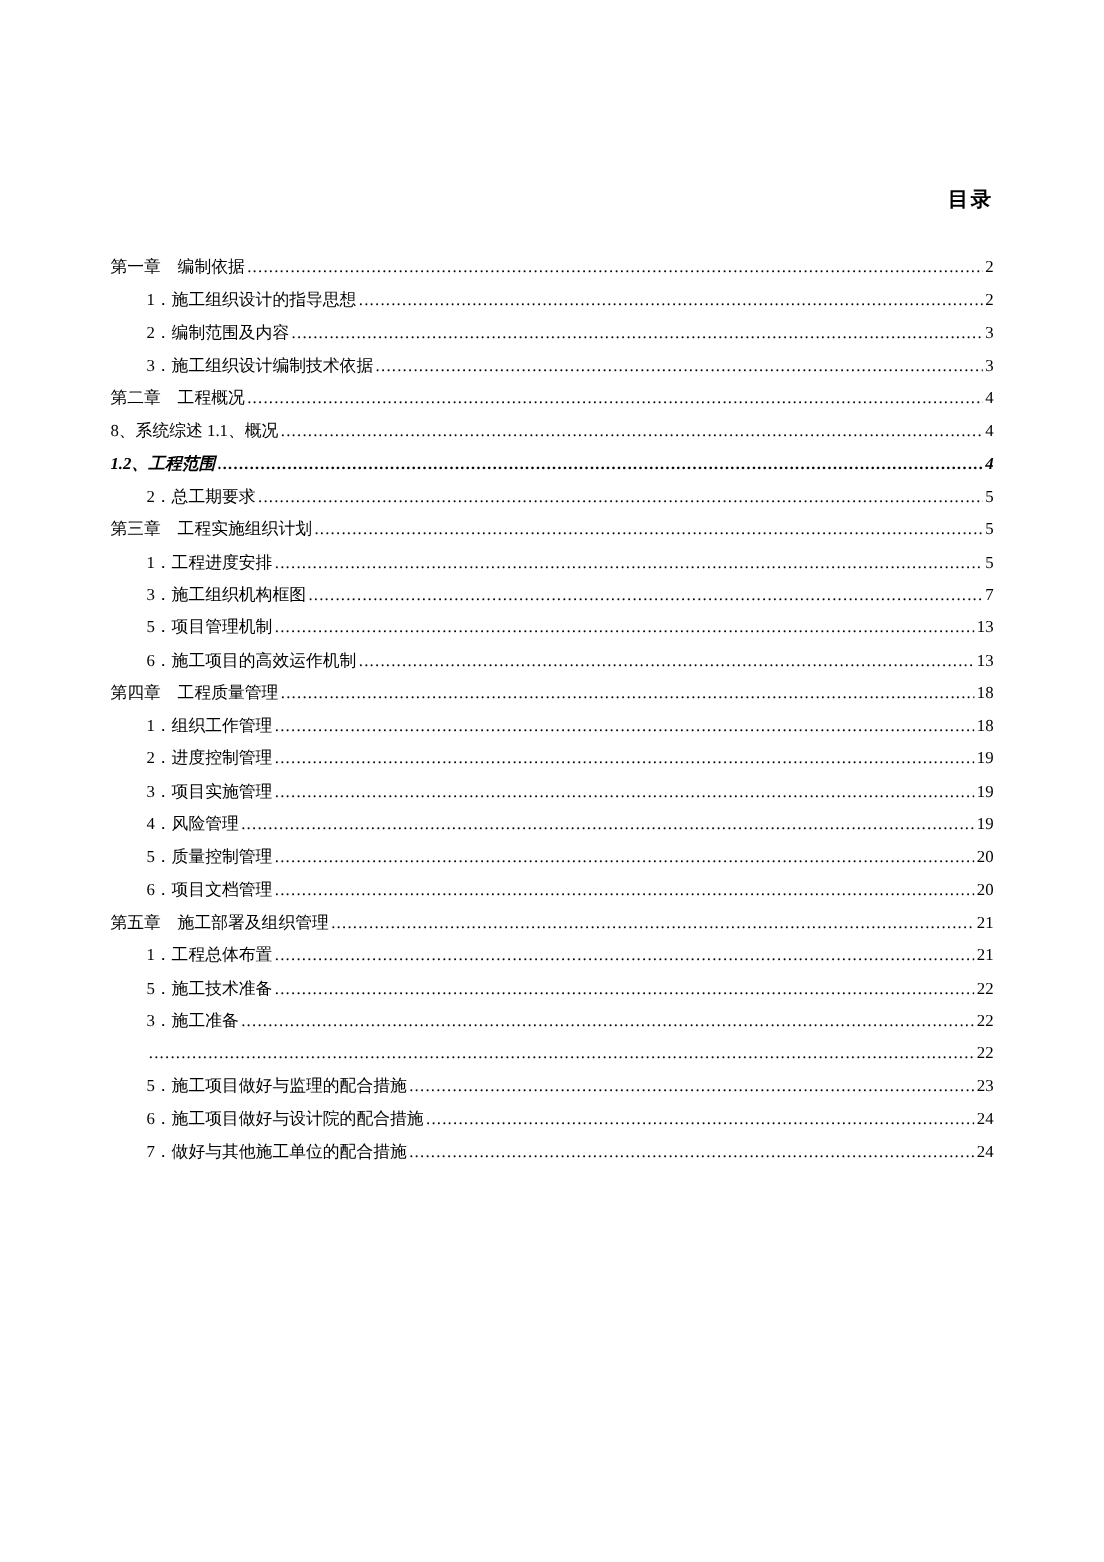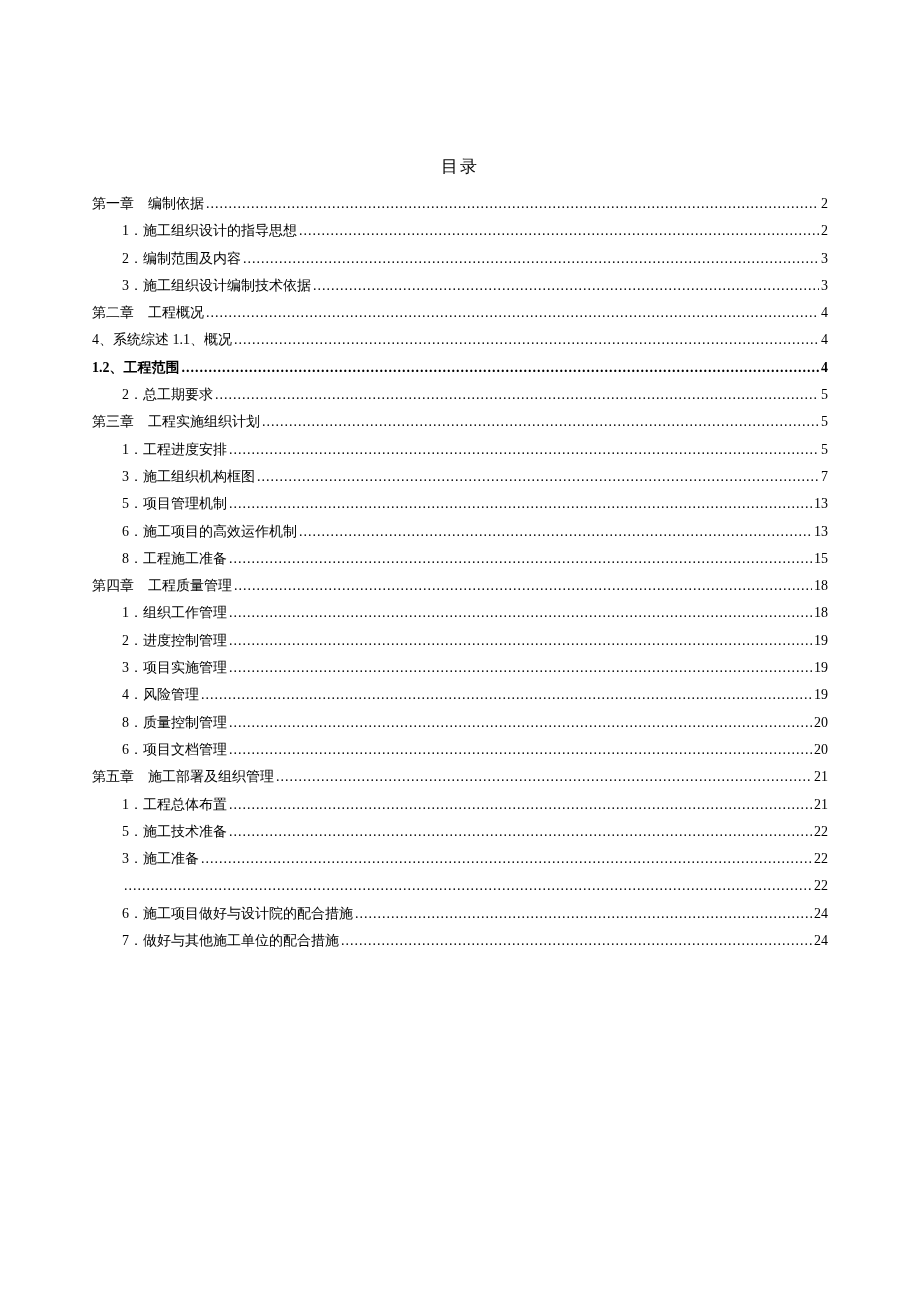--- a/index.html
+++ b/index.html
@@ -8,24 +8,24 @@
       box-sizing: border-box;
     }
     body {
       background: #ffffff;
       font-family: "SimSun", "宋体", serif;
       width: 920px;
       height: 1302px;
       padding: 155px 92px 100px 92px;
     }
     .title {
-      text-align: center;
+      text-align: right;
       font-size: 17px;
-      font-weight: normal;
-      margin-bottom: 12px;
+      font-weight: bold;
+      margin-bottom: 32px;
       letter-spacing: 2px;
     }
     .toc {
       font-size: 14px;
       line-height: 1.95;
       color: #000;
     }
     .toc-row {
       display: flex;
       align-items: center;
@@ -48,20 +48,21 @@
       color: #000;
     }
     .toc-dots::after {
       content: "..............................................................................................................................................................................................";
     }
     .toc-page {
       flex: 0 0 auto;
     }
     .bold {
       font-weight: bold;
+      font-style: italic;
     }
   </style>
 </head>
 <body>
 
 <div class="title">目录</div>
 
 <div class="toc" id="toc-container">
     <div class="toc-row level-1">
       <span class="toc-label">第一章　编制依据</span>
@@ -82,21 +83,21 @@
       <span class="toc-label">3．施工组织设计编制技术依据</span>
       <span class="toc-dots"></span>
       <span class="toc-page">3</span>
     </div>
     <div class="toc-row level-1">
       <span class="toc-label">第二章　工程概况</span>
       <span class="toc-dots"></span>
       <span class="toc-page">4</span>
     </div>
     <div class="toc-row level-1">
-      <span class="toc-label">4、系统综述 1.1、概况</span>
+      <span class="toc-label">8、系统综述 1.1、概况</span>
       <span class="toc-dots"></span>
       <span class="toc-page">4</span>
     </div>
     <div class="toc-row level-1 bold">
       <span class="toc-label">1.2、工程范围</span>
       <span class="toc-dots"></span>
       <span class="toc-page">4</span>
     </div>
     <div class="toc-row level-2">
       <span class="toc-label">2．总工期要求</span>
@@ -121,25 +122,20 @@
     <div class="toc-row level-2">
       <span class="toc-label">5．项目管理机制</span>
       <span class="toc-dots"></span>
       <span class="toc-page">13</span>
     </div>
     <div class="toc-row level-2">
       <span class="toc-label">6．施工项目的高效运作机制</span>
       <span class="toc-dots"></span>
       <span class="toc-page">13</span>
     </div>
-    <div class="toc-row level-2">
-      <span class="toc-label">8．工程施工准备</span>
-      <span class="toc-dots"></span>
-      <span class="toc-page">15</span>
-    </div>
     <div class="toc-row level-1">
       <span class="toc-label">第四章　工程质量管理</span>
       <span class="toc-dots"></span>
       <span class="toc-page">18</span>
     </div>
     <div class="toc-row level-2">
       <span class="toc-label">1．组织工作管理</span>
       <span class="toc-dots"></span>
       <span class="toc-page">18</span>
     </div>
@@ -152,21 +148,21 @@
       <span class="toc-label">3．项目实施管理</span>
       <span class="toc-dots"></span>
       <span class="toc-page">19</span>
     </div>
     <div class="toc-row level-2">
       <span class="toc-label">4．风险管理</span>
       <span class="toc-dots"></span>
       <span class="toc-page">19</span>
     </div>
     <div class="toc-row level-2">
-      <span class="toc-label">8．质量控制管理</span>
+      <span class="toc-label">5．质量控制管理</span>
       <span class="toc-dots"></span>
       <span class="toc-page">20</span>
     </div>
     <div class="toc-row level-2">
       <span class="toc-label">6．项目文档管理</span>
       <span class="toc-dots"></span>
       <span class="toc-page">20</span>
     </div>
     <div class="toc-row level-1">
       <span class="toc-label">第五章　施工部署及组织管理</span>
@@ -184,20 +180,25 @@
       <span class="toc-page">22</span>
     </div>
     <div class="toc-row level-2">
       <span class="toc-label">3．施工准备</span>
       <span class="toc-dots"></span>
       <span class="toc-page">22</span>
     </div>
     <div class="toc-row level-2">
       <span class="toc-dots"></span>
       <span class="toc-page">22</span>
+    </div>
+    <div class="toc-row level-2">
+      <span class="toc-label">5．施工项目做好与监理的配合措施</span>
+      <span class="toc-dots"></span>
+      <span class="toc-page">23</span>
     </div>
     <div class="toc-row level-2">
       <span class="toc-label">6．施工项目做好与设计院的配合措施</span>
       <span class="toc-dots"></span>
       <span class="toc-page">24</span>
     </div>
     <div class="toc-row level-2">
       <span class="toc-label">7．做好与其他施工单位的配合措施</span>
       <span class="toc-dots"></span>
       <span class="toc-page">24</span>

